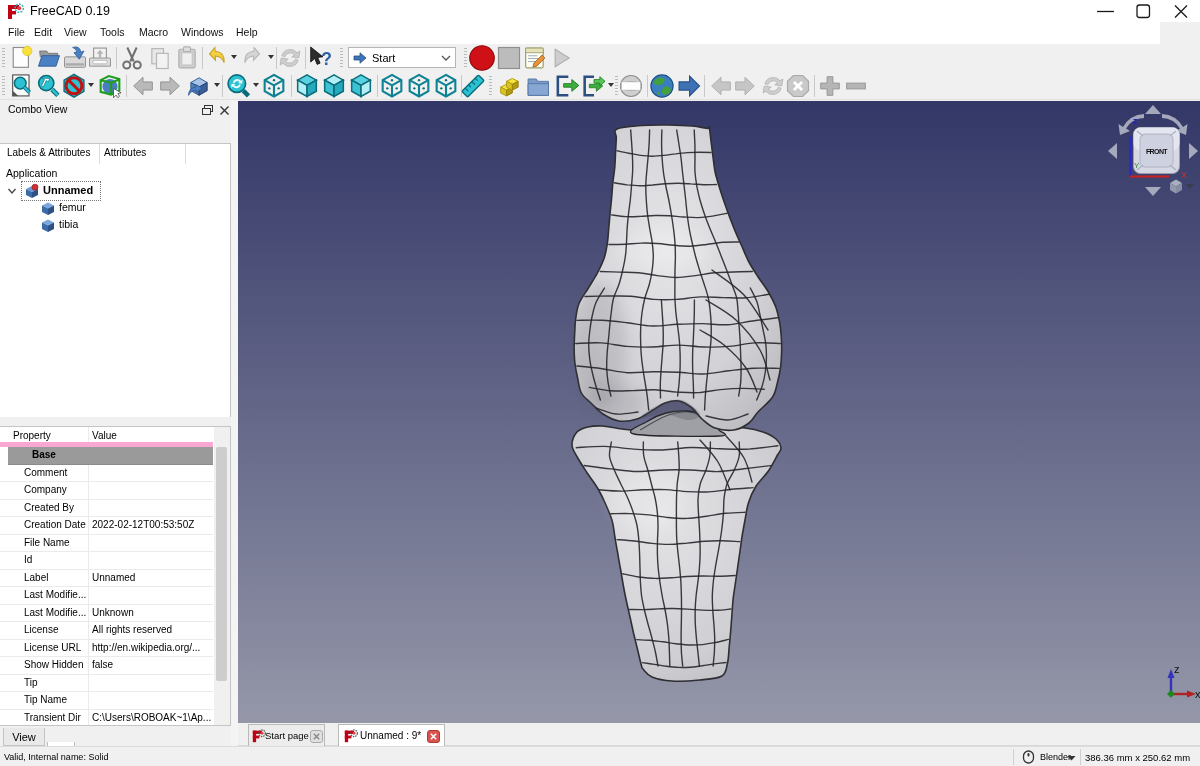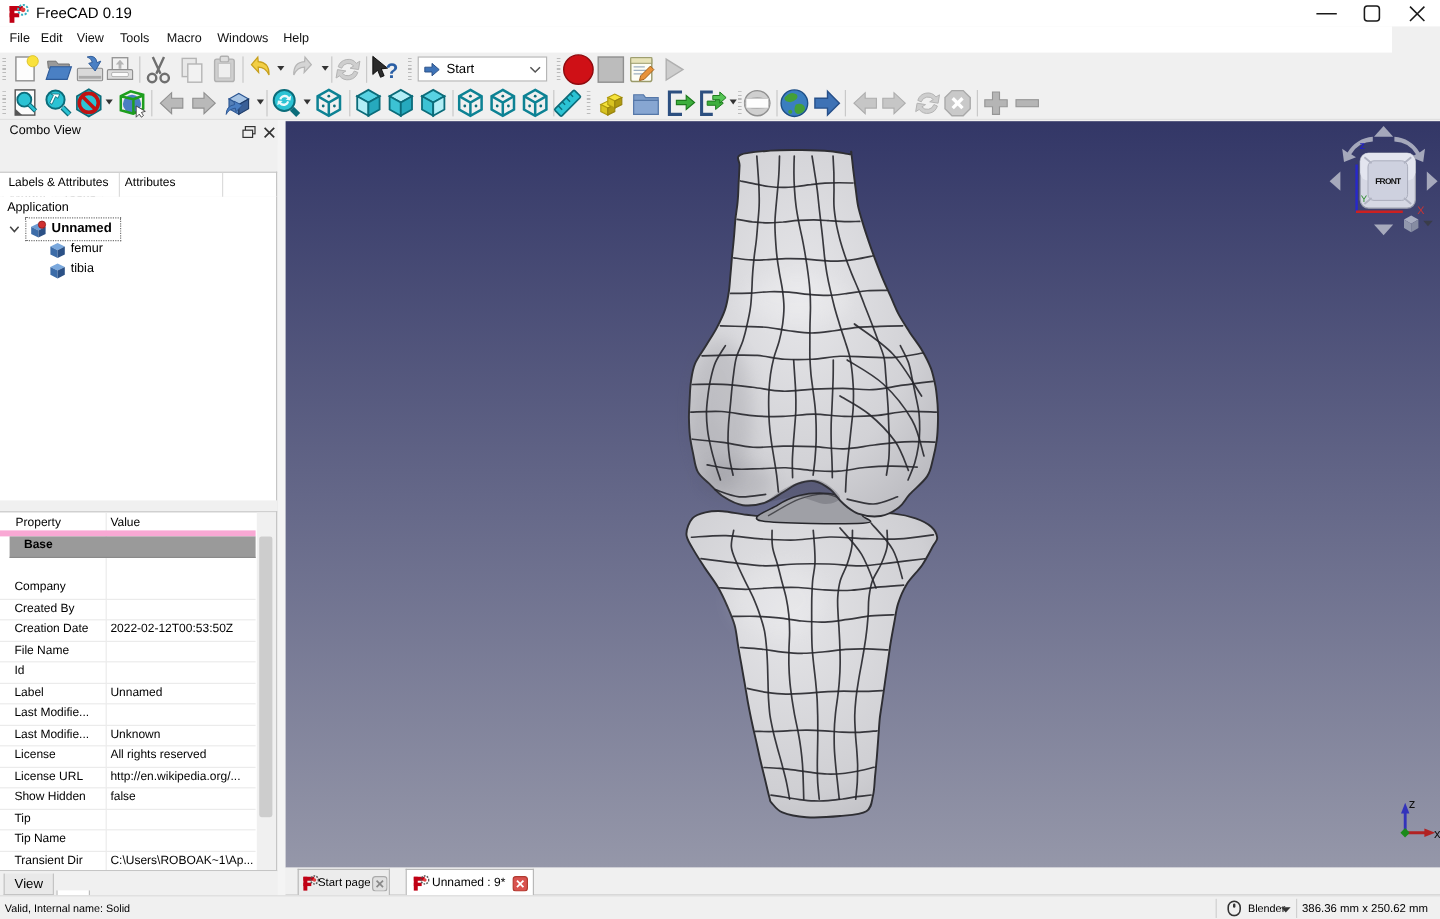--- a/index.html
+++ b/index.html
@@ -16,21 +16,21 @@
   background-image:repeating-linear-gradient(to bottom,#bbb 0 1px,transparent 1px 3px); }
 .dd { position:absolute; width:0; height:0; border-left:3.5px solid transparent; border-right:3.5px solid transparent; border-top:4.5px solid #333; }
 #dock { position:absolute; left:0; top:100px; width:231px; height:646px; background:#f0f0f0; }
 #dockhead { position:absolute; left:0; top:0; width:231px; height:21px; background:#f0f0f0; font-size:10.5px; color:#000; }
 #cvtabs { position:absolute; left:0; top:21px; width:231px; height:22px; background:#f0f0f0;margin-top:31px; }
 #treehdr { position:absolute; left:0; top:43px; width:231px; height:21px; background:#fff; border-top:1px solid #c5c5c5; border-right:1px solid #c5c5c5; font-size:10px; color:#000;}
 #treebody { position:absolute; left:0; top:64px; width:231px; height:353px; background:#fff; border-right:1px solid #c5c5c5; font-size:10.5px; color:#000; }
 #propsplit { position:absolute; left:0; top:317px; width:231px; height:9px; background:#f0f0f0; }
 #props { position:absolute; left:0; top:326px; width:231px; height:300px; background:#fff; border:1px solid #c5c5c5; border-left:none; font-size:10px; color:#000; overflow:hidden; }
 .prow { position:absolute; left:0; width:213px; height:17.5px; border-bottom:1px solid #ebebeb; }
-.prow .k { position:absolute; left:12px; top:2px; white-space:nowrap; }
+.prow .k { position:absolute; left:24px; top:2px; white-space:nowrap; }
 .prow .v { position:absolute; left:92px; top:2px; white-space:nowrap; overflow:hidden; width:120px; }
 .colline { position:absolute; left:88px; top:0; width:1px; height:299px; background:#ebebeb; }
 #vdtabs { position:absolute; left:0; top:626px; width:231px; height:20px; background:#f0f0f0; font-size:11px; }
 #statusbar { position:absolute; left:0; top:746px; width:1200px; height:20px; background:#f0f0f0; border-top:1px solid #dcdcdc; font-size:9px; color:#000; }
 #vp { position:absolute; left:238px; top:101px; width:962px; height:622px; background:linear-gradient(#333767,#9597a9); }
 #mditabs { position:absolute; left:238px; top:723px; width:962px; height:23px; background:#f0f0f0; border-bottom:1px solid #d8d8d8; font-size:11px; color:#000; }
 .mtab { position:absolute; top:1px; height:22px; border:1px solid #b9b9b9; border-bottom:none; }
 #mditabs .mtab:first-child{width:77px;}
 svg text { font-family:"Liberation Sans",sans-serif; }
 </style></head>
@@ -353,20 +353,23 @@
  </div>
  <div id="propsplit"></div>
  <div id="props">
   <div class="colline"></div>
   <div style="position:absolute;left:0;top:0;width:213px;height:20px;border-bottom:5px solid #f9a8d4;">
         <span style="position:absolute;left:13px;top:3px">Property</span>
         <span style="position:absolute;left:92px;top:3px">Value</span>
       </div>
       <div class="prow" style="top:20.0px;background:#9a9a9a;border-bottom:1px solid #8a8a8a;left:8px;width:205px;">
         <span class="k" style="font-weight:bold;color:#000;">Base</span>
+      </div>
+<div class="prow" style="top:37.5px;">
+        <span class="k">Comment</span>
       </div>
 <div class="prow" style="top:55.0px;">
         <span class="k">Company</span>
       </div>
 <div class="prow" style="top:72.5px;">
         <span class="k">Created By</span>
       </div>
 <div class="prow" style="top:90.0px;">
         <span class="k">Creation Date</span>
         <span class="v">2022-02-12T00:53:50Z</span>

